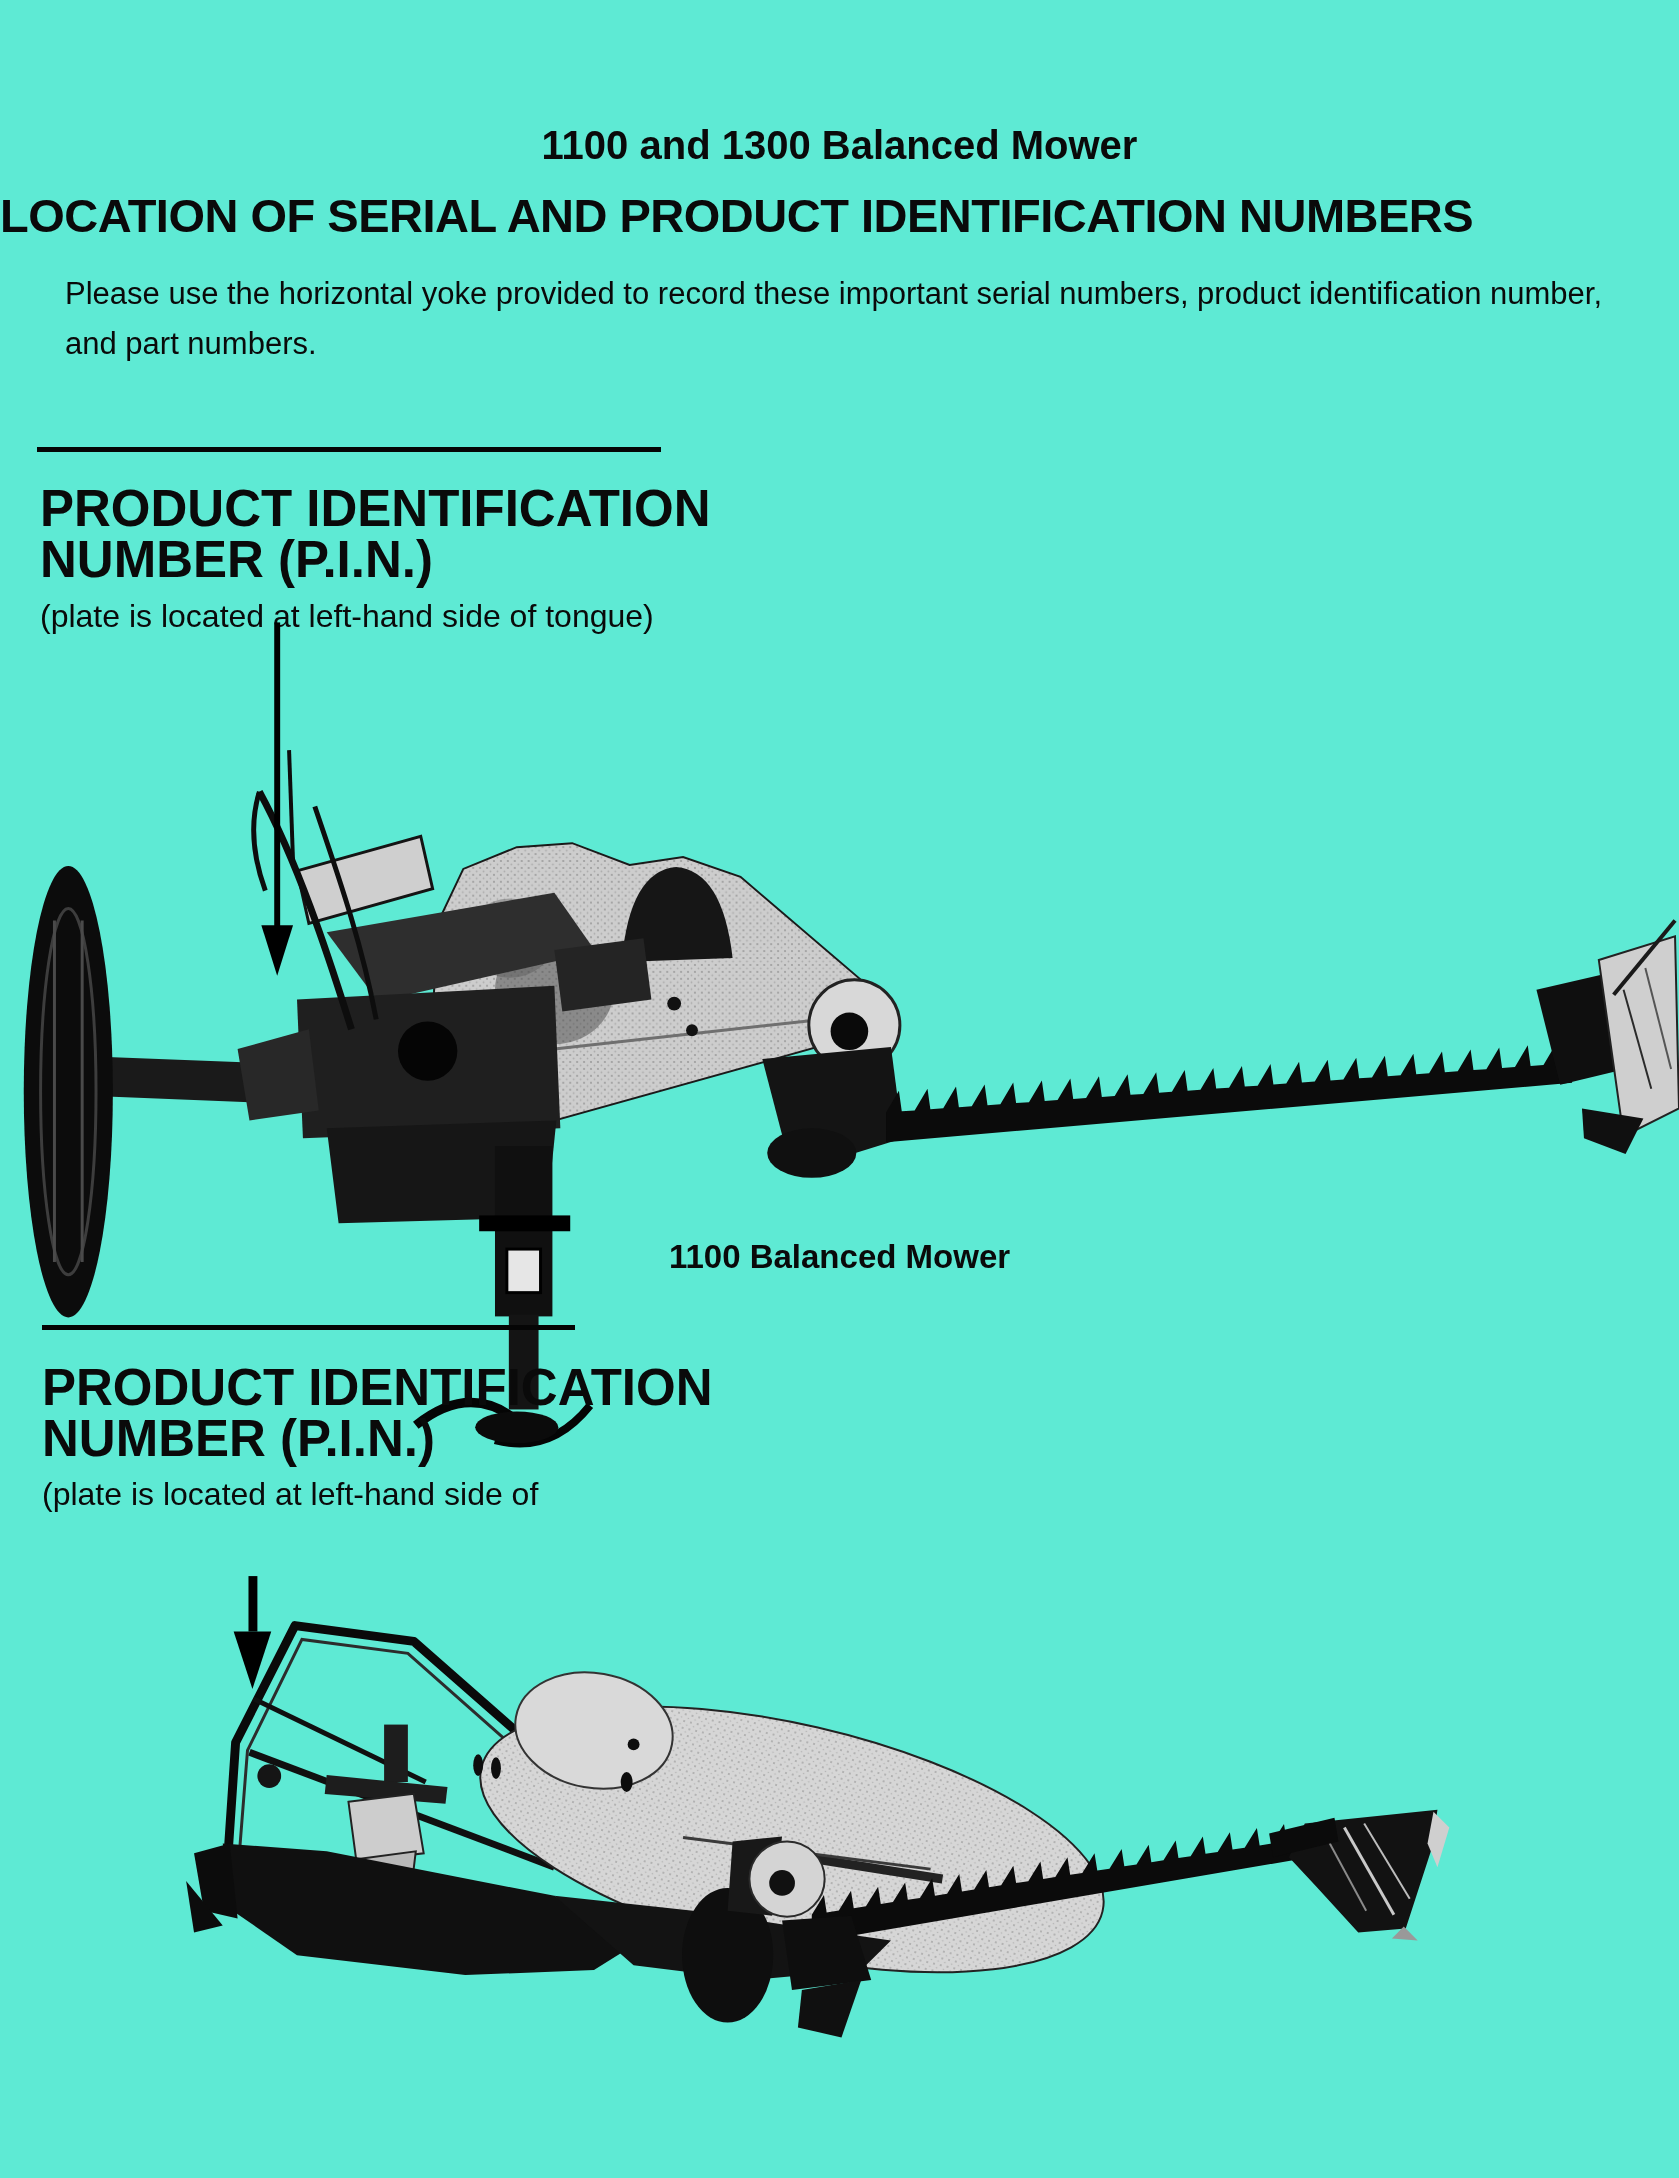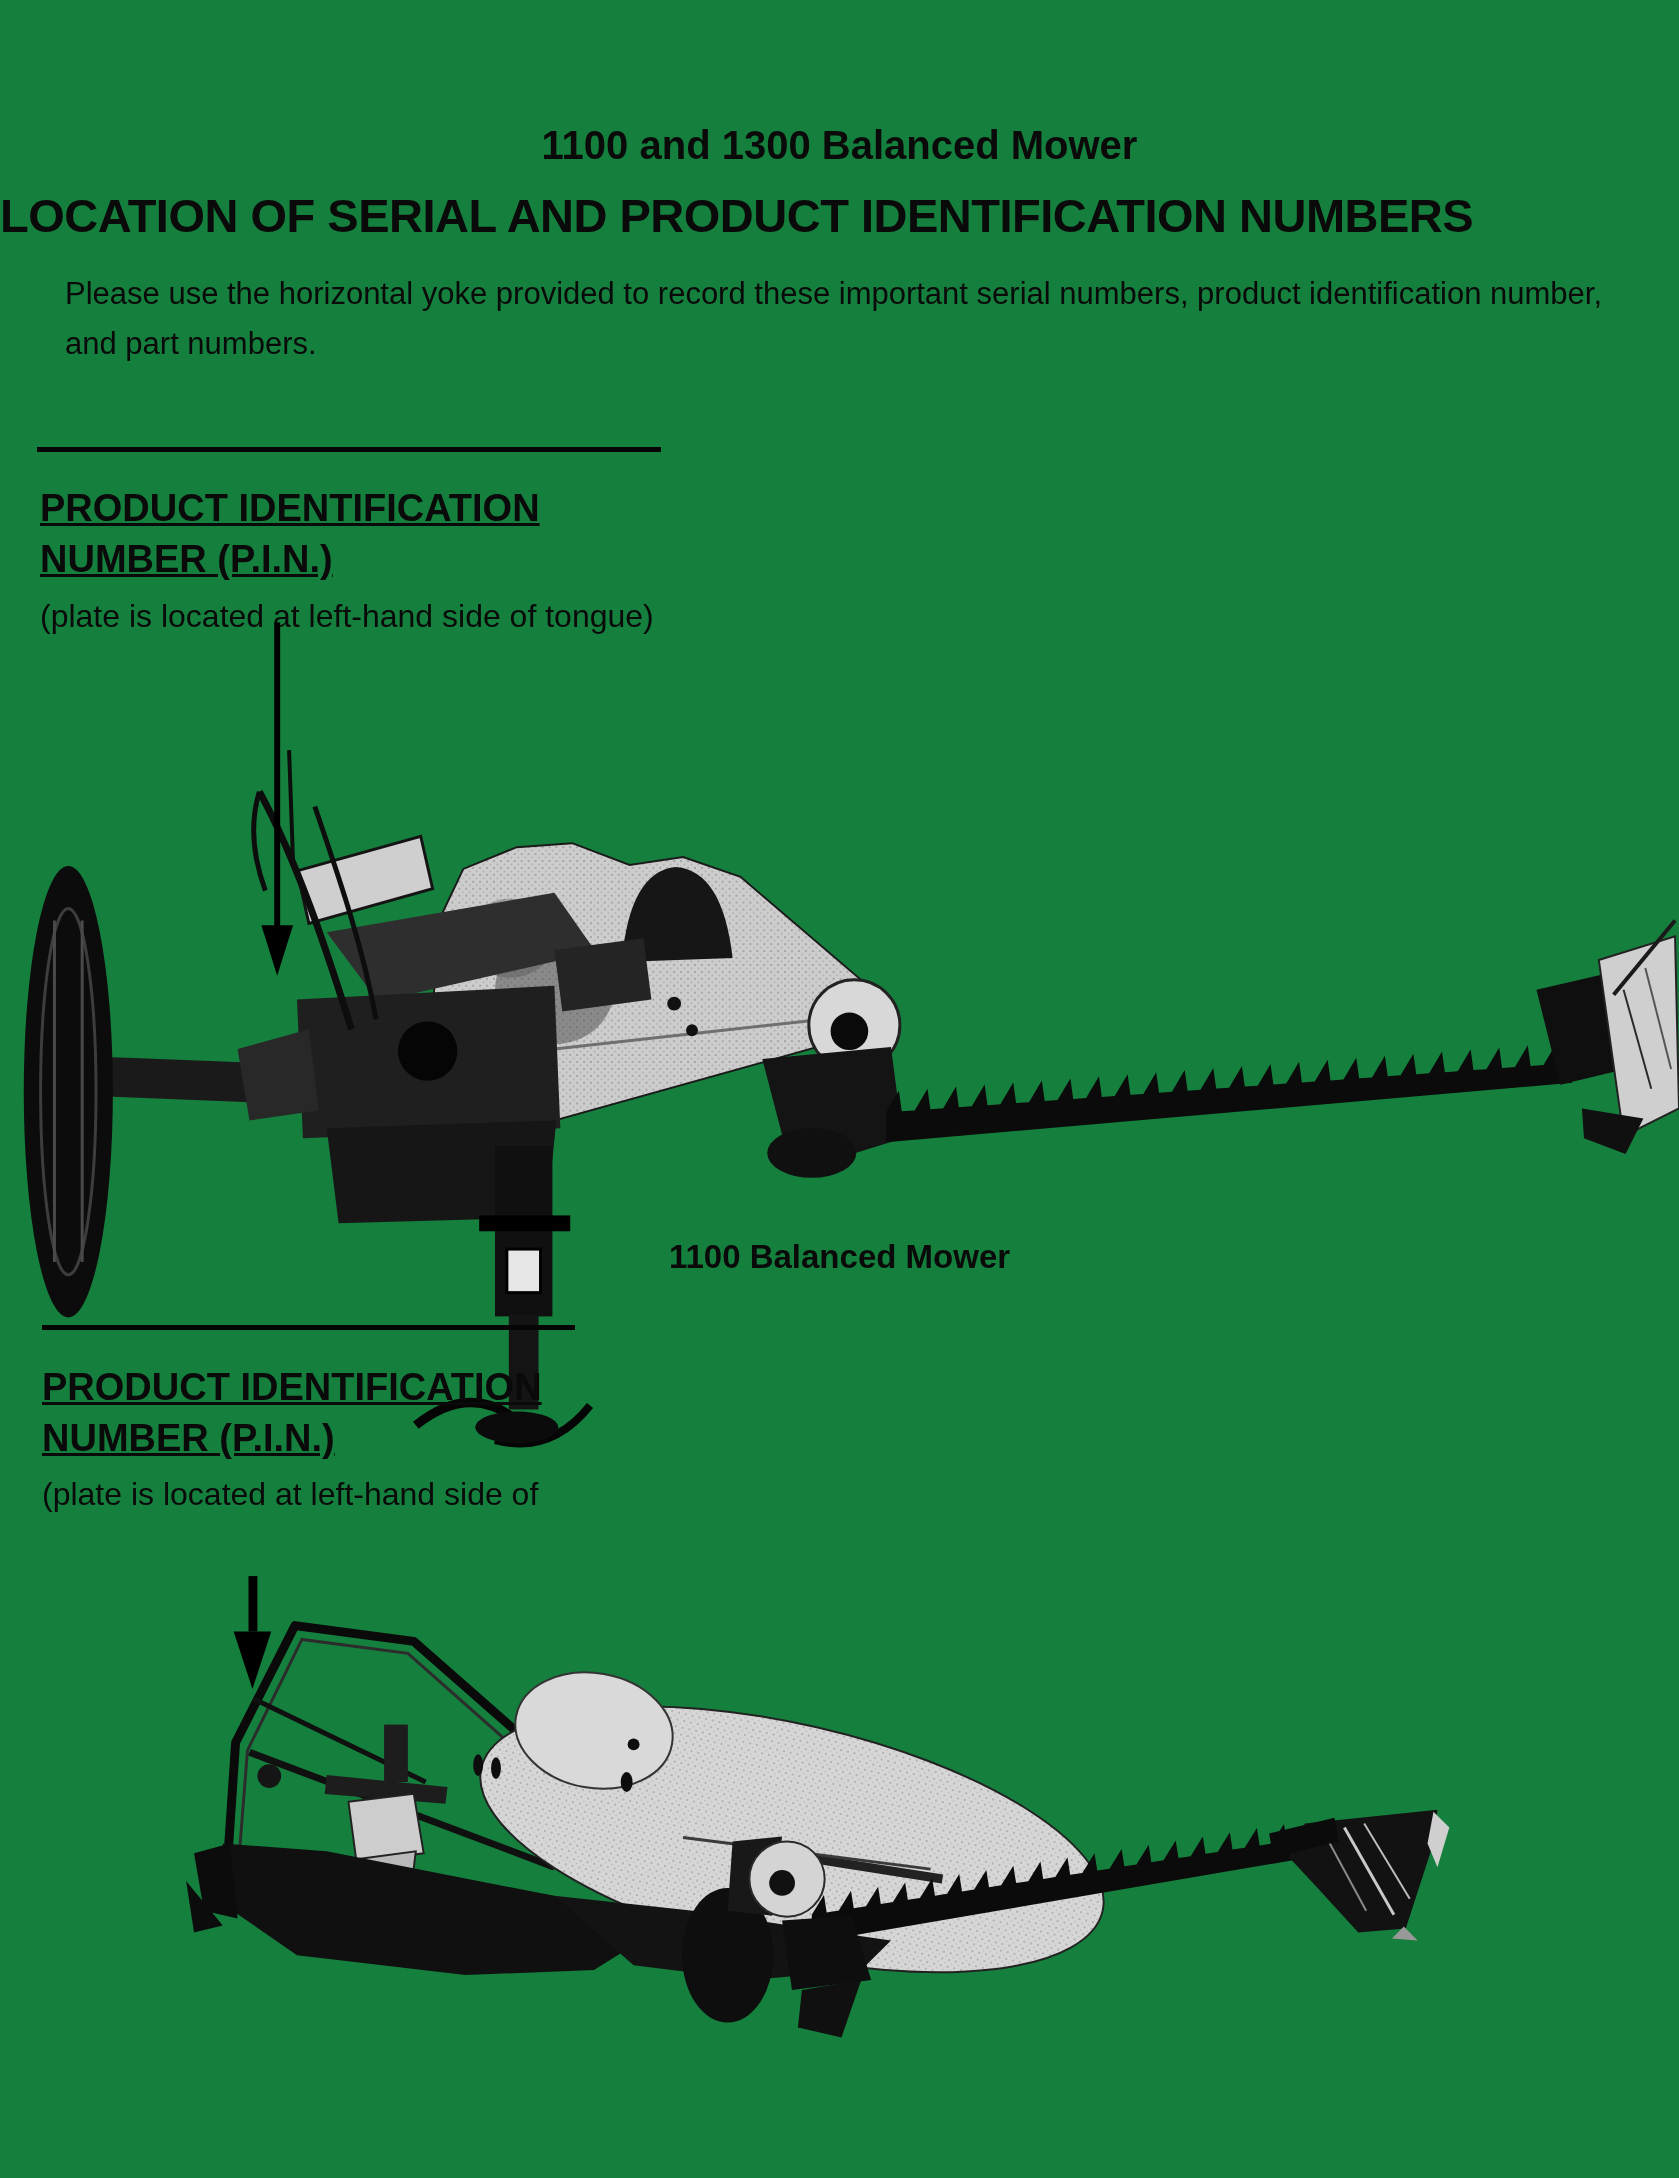--- a/index.html
+++ b/index.html
@@ -1,20 +1,20 @@
 <!DOCTYPE html>
 <html><head>
 <meta charset="utf-8">
 <style>
   html,body{margin:0;padding:0;background:#ffffff;}
   .page{
     position:relative;
     width:1679px;
     height:2178px;
-    background:#15803d;
+    background:#5eead4;
     font-family:"Liberation Sans", sans-serif;
     color:#0a0a0a;
     overflow:hidden;
   }
   .abs{position:absolute;}
   .doc-title{
     top:123px;left:0;right:0;
     text-align:center;
     font-size:40px;font-weight:700;
   }
@@ -23,21 +23,21 @@
     font-size:47px;font-weight:700;letter-spacing:-0.5px;
   }
   .intro{
     top:269px;left:65px;width:1576px;
     font-size:31px;line-height:50px;font-weight:400;
   }
   .rule{
     background:#050505;height:5px;
   }
   .sec-heading{
-    font-size:38px;font-weight:700;line-height:51px;text-decoration:underline;
+    font-size:51px;font-weight:700;line-height:51px;
   }
   .sec-note{
     font-size:32px;font-weight:400;line-height:50px;
   }
   .caption{
     left:0;right:0;text-align:center;
     font-size:33px;font-weight:700;
   }
   svg{display:block;}
 </style>

